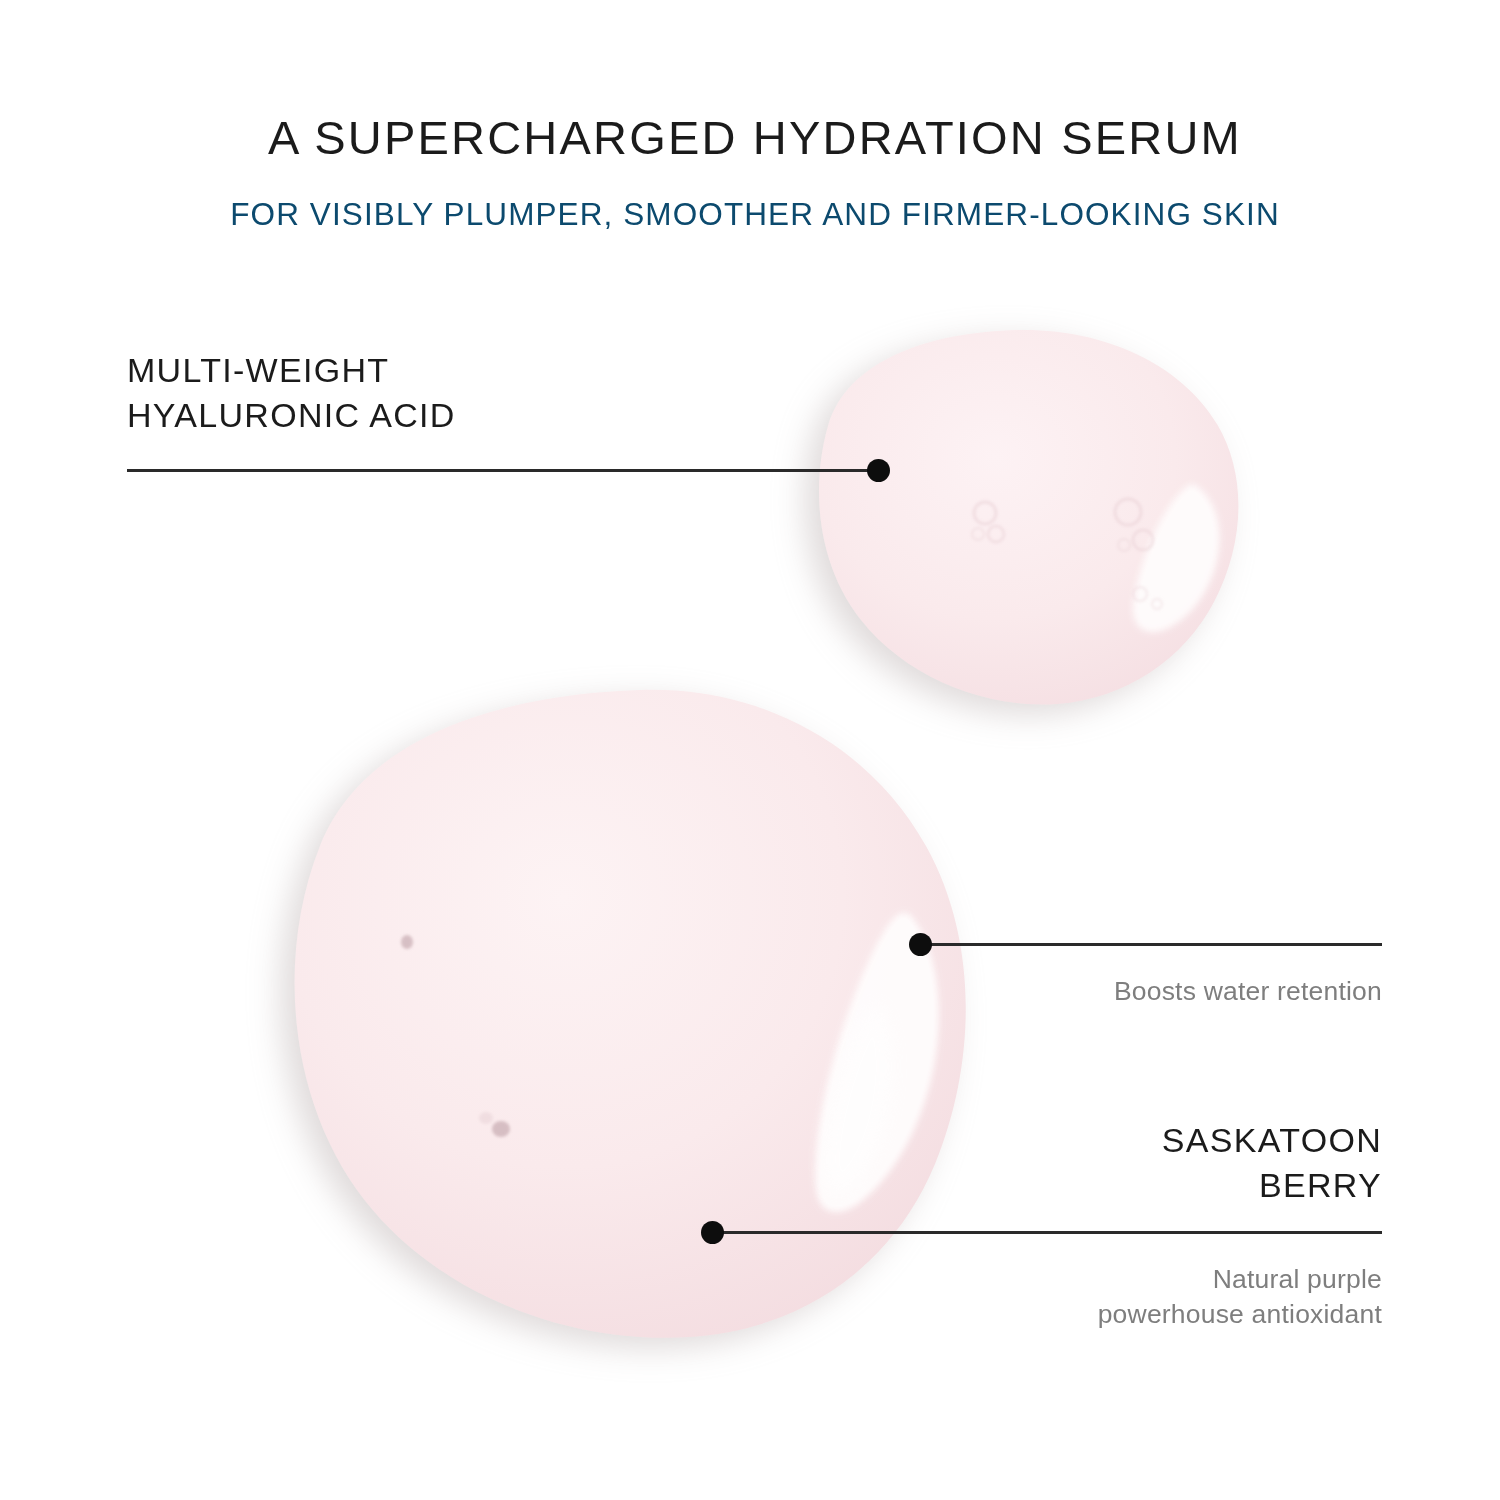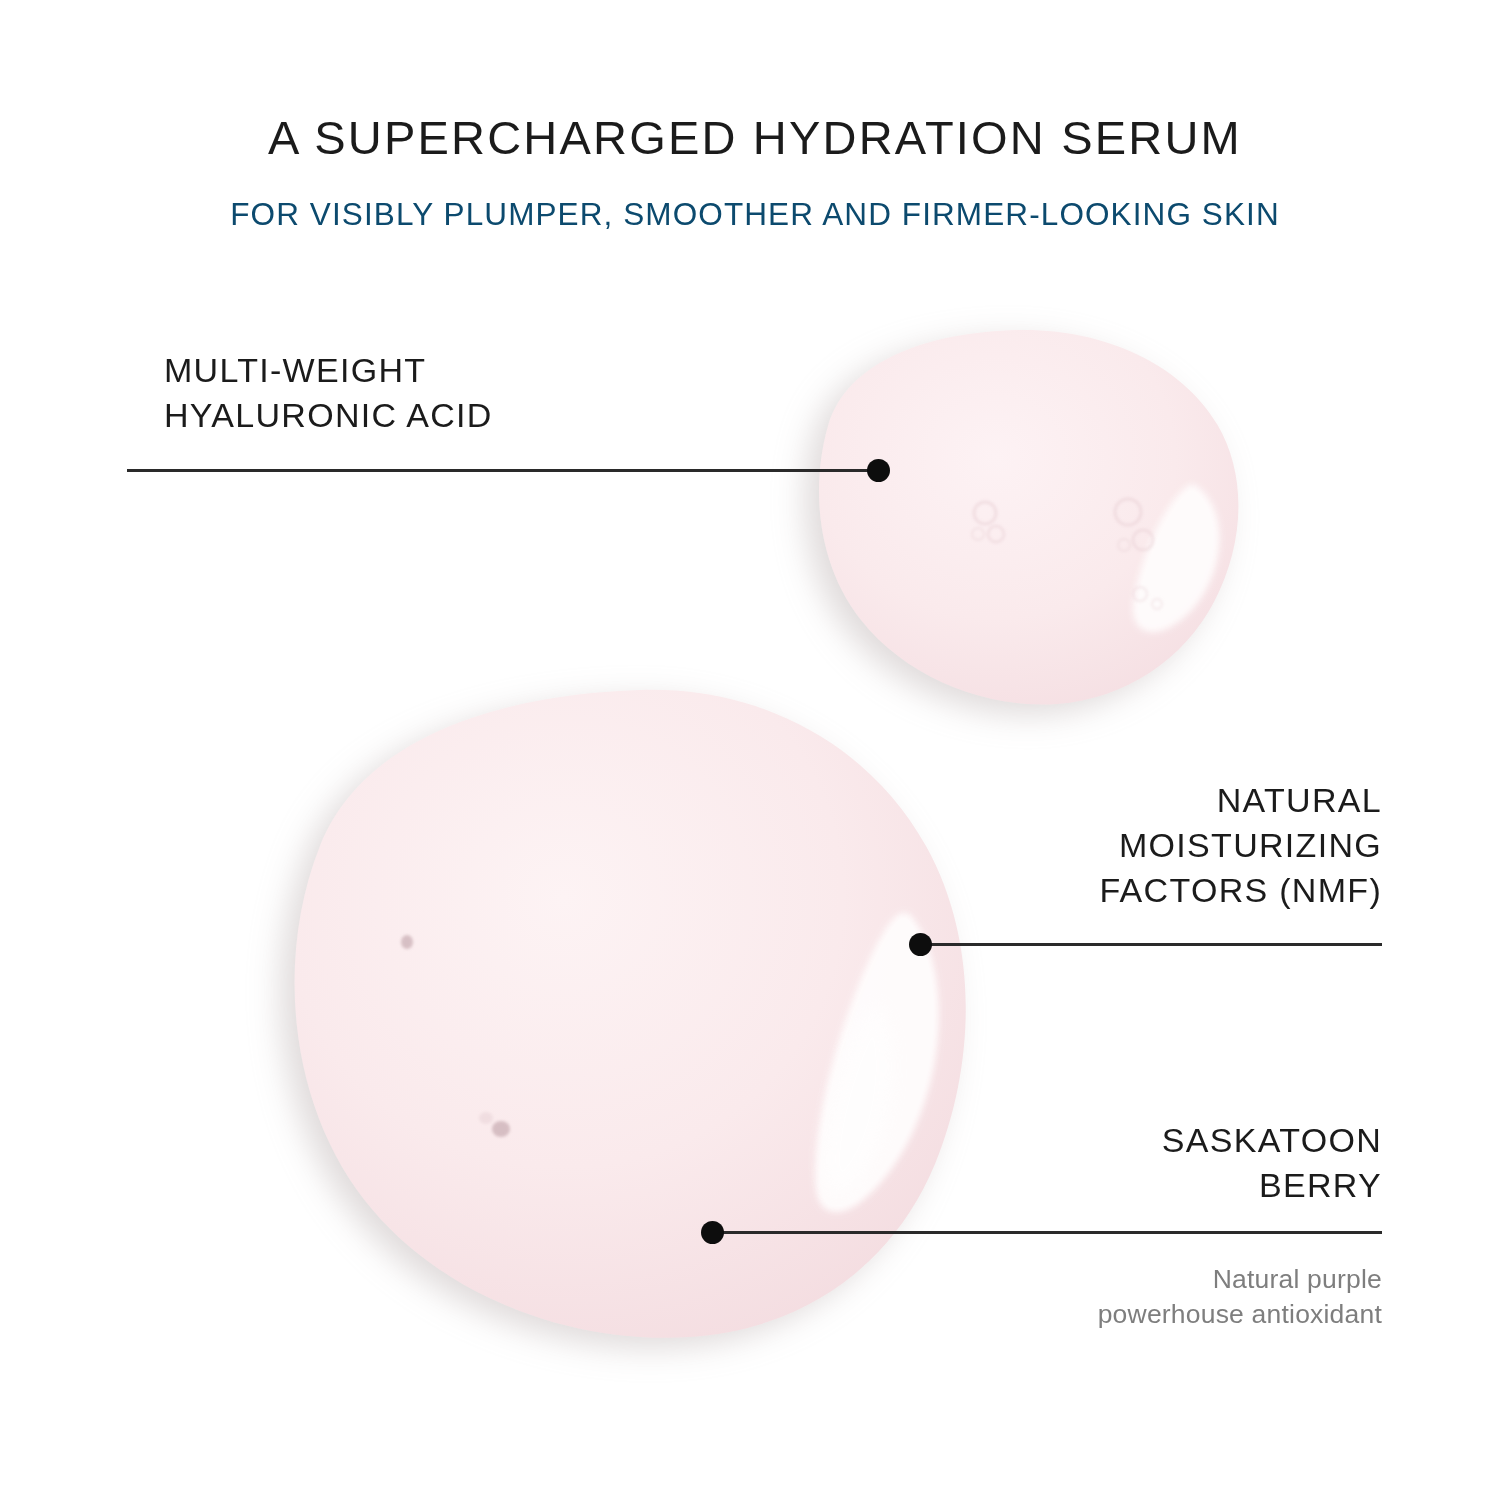--- a/index.html
+++ b/index.html
@@ -84,21 +84,21 @@
   }
   .dot {
     position: absolute;
     width: 23px;
     height: 23px;
     border-radius: 50%;
     background: #0d0d0d;
   }
 
   
-  #callout-1-title { left: 127px; top: 348px; width: 640px; text-align: left; margin-left: 37px; }
+  #callout-1-title { left: 127px; top: 348px; width: 640px; text-align: left; }
   #callout-1-rule  { left: 127px; top: 469px; width: 752px; }
   #callout-1-dot   { left: 867px; top: 459px; }
   #callout-1-desc  { left: 127px; top: 503px; width: 640px; text-align: left; }
 
   
   #callout-2-title { left: 742px; top: 778px; width: 640px; text-align: right; }
   #callout-2-rule  { left: 930px; top: 943px; width: 452px; }
   #callout-2-dot   { left: 909px; top: 933px; }
   #callout-2-desc  { left: 742px; top: 974px; width: 640px; text-align: right; }
 
@@ -211,22 +211,22 @@
 
   <div id="header-block">
     <div id="headline">A SUPERCHARGED HYDRATION SERUM</div>
     <div id="subheadline">FOR VISIBLY PLUMPER, SMOOTHER AND FIRMER-LOOKING SKIN</div>
   </div>
 
   <div id="callout-1-title" class="callout-title">MULTI-WEIGHT<br>HYALURONIC ACID</div>
   <div id="callout-1-rule" class="rule"></div>
   <div id="callout-1-dot" class="dot"></div>
 
-  <div id="callout-2-title" class="callout-title">NATURAL<br>MOISTURIZING<br>FACTORS (NMF)</div>
   <div id="callout-2-rule" class="rule"></div>
   <div id="callout-2-dot" class="dot"></div>
+  <div id="callout-2-desc" class="callout-desc">Boosts water retention</div>
 
   <div id="callout-3-title" class="callout-title">SASKATOON<br>BERRY</div>
   <div id="callout-3-rule" class="rule"></div>
   <div id="callout-3-dot" class="dot"></div>
   <div id="callout-3-desc" class="callout-desc">Natural purple<br>powerhouse antioxidant</div>
 
 </div>
 
 </body></html>

